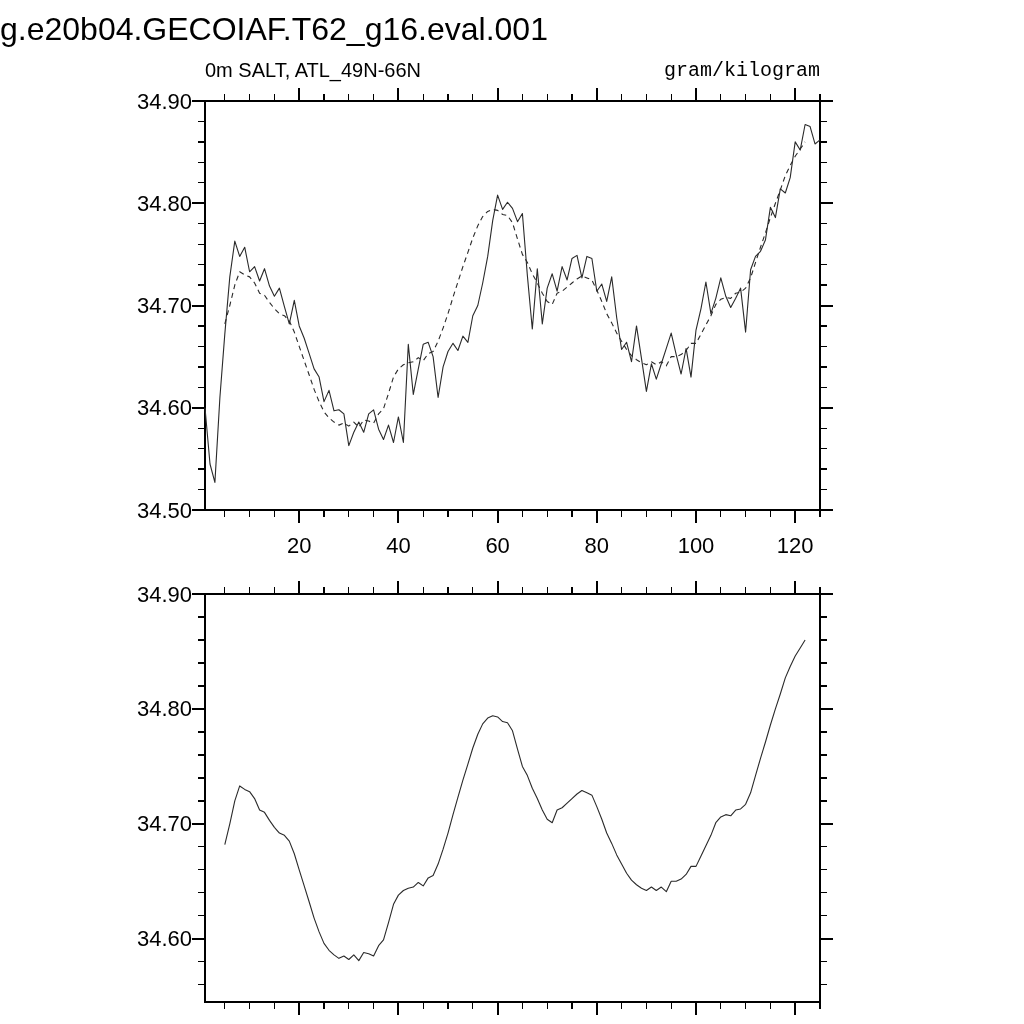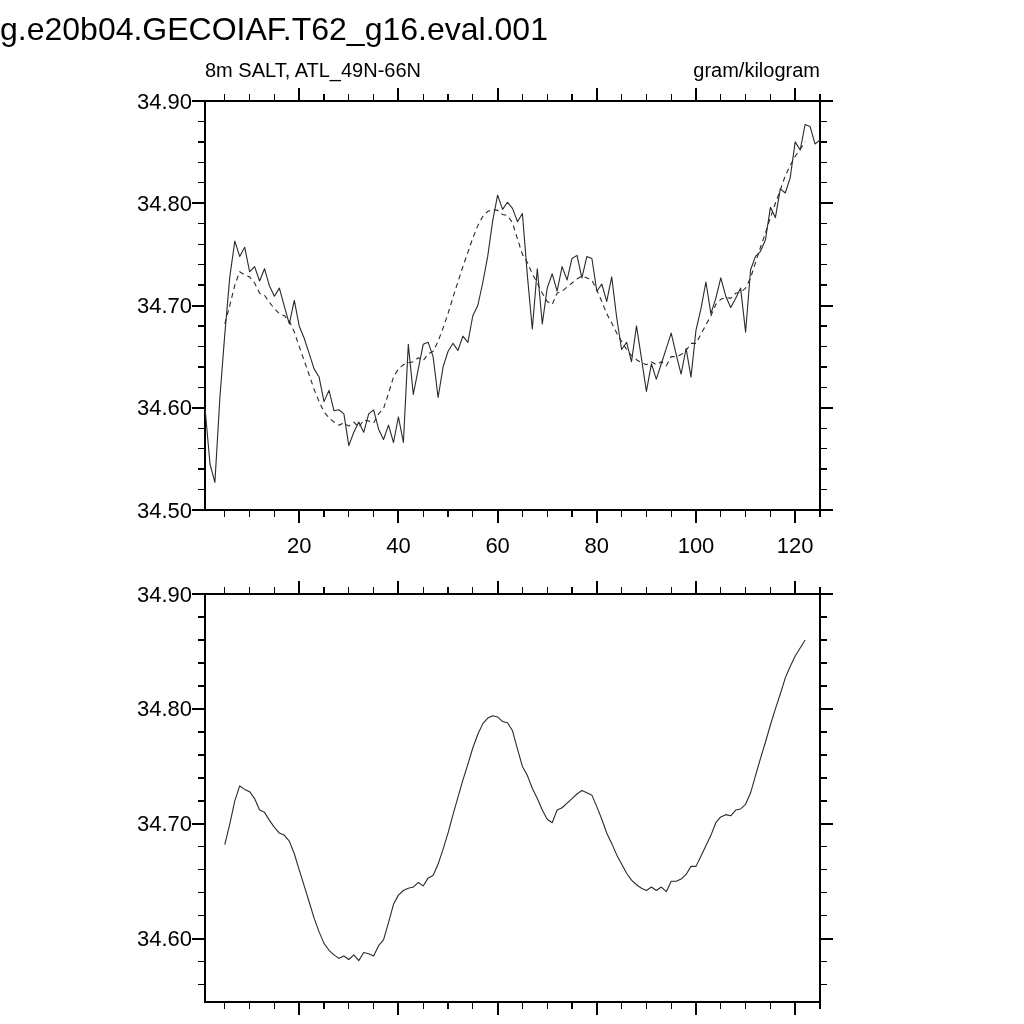--- a/index.html
+++ b/index.html
@@ -17,35 +17,35 @@
     font-size:32px;
     letter-spacing:0px;
     color:#000;
   }
   .subtitle-left{
     position:absolute; top:59px; left:205px;
     font-size:20px; color:#000;
   }
   .subtitle-right{
     position:absolute; top:59px; right:204px;
-    font-size:20px; color:#000;
+    font-size:20px; color:#000;font-family:Liberation Mono, monospace;
   }
   svg.plot-canvas{
     position:absolute; top:0; left:0;
   }
   svg text{
     font-family:"Liberation Sans", sans-serif;
     fill:#000;
   }
 </style>
 </head>
 <body>
 
 <div class="page-title">g.e20b04.GECOIAF.T62_g16.eval.001</div>
-<div class="subtitle-left">8m SALT, ATL_49N-66N</div>
+<div class="subtitle-left">0m SALT, ATL_49N-66N</div>
 <div class="subtitle-right">gram/kilogram</div>
 
 <svg class="plot-canvas" width="1024" height="1024" viewBox="0 0 1024 1024" xmlns="http://www.w3.org/2000/svg">
     <rect x="205" y="101" width="615" height="409" fill="none" stroke="#000000" stroke-width="2" shape-rendering="crispEdges"></rect>
     <line x1="299.23387096774195" y1="101" x2="299.23387096774195" y2="88" stroke="#000000" stroke-width="2" shape-rendering="crispEdges"></line>
     <line x1="299.23387096774195" y1="510" x2="299.23387096774195" y2="523" stroke="#000000" stroke-width="2" shape-rendering="crispEdges"></line>
     <line x1="398.4274193548387" y1="101" x2="398.4274193548387" y2="88" stroke="#000000" stroke-width="2" shape-rendering="crispEdges"></line>
     <line x1="398.4274193548387" y1="510" x2="398.4274193548387" y2="523" stroke="#000000" stroke-width="2" shape-rendering="crispEdges"></line>
     <line x1="497.6209677419355" y1="101" x2="497.6209677419355" y2="88" stroke="#000000" stroke-width="2" shape-rendering="crispEdges"></line>
     <line x1="497.6209677419355" y1="510" x2="497.6209677419355" y2="523" stroke="#000000" stroke-width="2" shape-rendering="crispEdges"></line>

